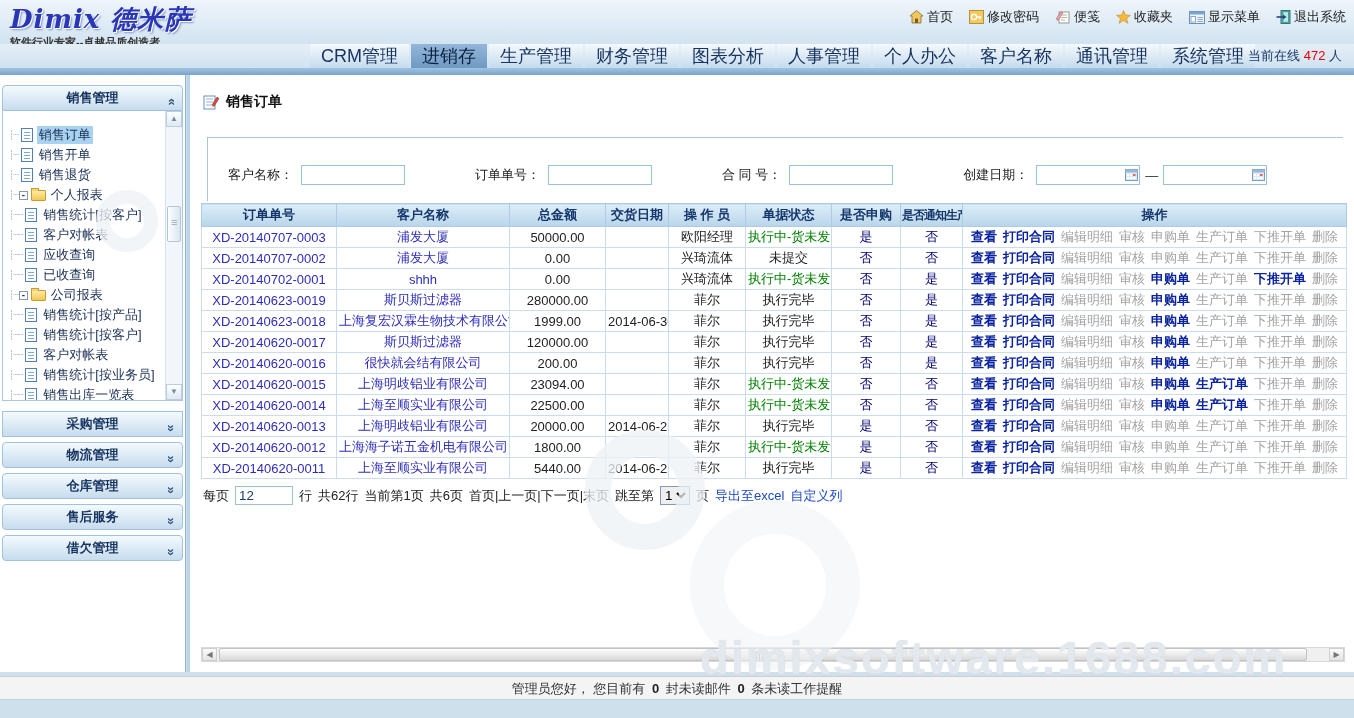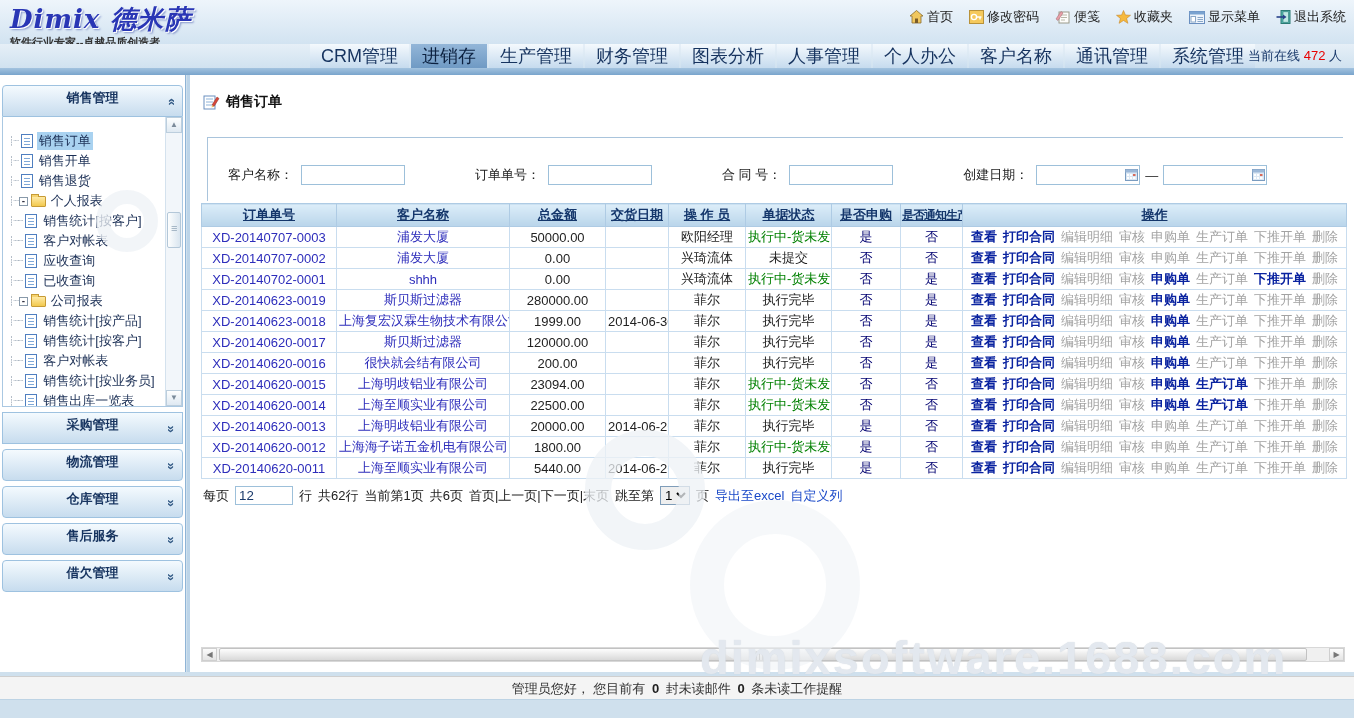--- a/index.html
+++ b/index.html
@@ -23,21 +23,21 @@
   .tab { height:24px; line-height:24px; padding:0 11px; margin-right:2px; font-size:18px; color:#16335f;
          background:linear-gradient(#f4f9fd,#c6dbee); cursor:pointer; white-space:nowrap; }
   .tab.active { background:linear-gradient(#93b6d8,#6f9ac4); color:#0c2140; }
   .online { position:absolute; right:12px; top:3px; color:#1a3a6b; }
   .online b { color:#e80000; font-weight:normal; }
   .nav-strip { position:absolute; top:68px; left:0; width:1354px; height:7px; background:linear-gradient(#a3c3df,#79a4cc); }
 
   
   .sidebar { position:absolute; top:75px; left:0; width:186px; height:597px; background:#fff;
              border-right:1px solid #8fb4d6; padding:10px 2px 0 2px; }
-  .panel-header { height:32px; line-height:24px; text-align:center; font-weight:bold; color:#16335f;
+  .panel-header { height:26px; line-height:24px; text-align:center; font-weight:bold; color:#16335f;
                   background:linear-gradient(#f4fafe,#cade6f0,#c7dcee); background:linear-gradient(#f4fafe,#c7dcee);
                   border:1px solid #9ec2e0; border-radius:4px 4px 0 0; position:relative; cursor:pointer; margin-top:4px; }
   .panel-header:first-child { margin-top:0; }
   .panel-header .chev { position:absolute; right:8px; top:4px; font-size:13px; color:#335a85; display:inline-block; }
   .chev.up { transform:rotate(-90deg); }
   .chev.down { transform:rotate(90deg); }
   .tree-box { height:290px; border:1px solid #aac8e2; border-top:none; background:#fff; position:relative; overflow:hidden; }
   .tree { padding:14px 0 0 6px; overflow:hidden; height:100%; width:170px; }
   .tree-row { height:20px; display:flex; align-items:center; white-space:nowrap; color:#1b2f55; cursor:pointer; }
   .tree-row .guide { color:#9aa7b5; font-size:9px; letter-spacing:-1px; margin-right:1px; }
@@ -69,21 +69,21 @@
   .field-label { color:#222; }
   .text-input { width:104px; height:20px; border:1px solid #9dc0da; background:#fff; margin-left:8px; font:13px inherit; }
   .date-wrap { position:relative; margin-left:8px; }
   .date-input { width:104px; height:20px; border:1px solid #9dc0da; background:#fff; padding-right:16px; }
   .cal-icon { position:absolute; right:2px; top:3px; }
   .date-sep { margin:0 5px; color:#333; }
 
   
   table.grid { width:1146px; border-collapse:collapse; table-layout:fixed; margin-top:2px; }
   .grid th { background:linear-gradient(#dcedf9,#b9d5ea); color:#14366b; font-weight:bold; font-size:13px;
-             border:1px solid #aecbe4; height:23px; padding:0 1px; overflow:hidden; white-space:nowrap;text-decoration:underline; }
+             border:1px solid #aecbe4; height:23px; padding:0 1px; overflow:hidden; white-space:nowrap; }
   .grid td { border:1px solid #c9ddef; height:21px; text-align:center; padding:0 2px; overflow:hidden; white-space:nowrap; font-size:13px; }
   .grid td.order-no, .grid td.customer { color:#2d2dbb; cursor:pointer; }
   .grid td.status-green { color:#008000; }
   .grid td.yn { color:#000070; }
   .action-link { margin:0 3px; cursor:pointer; white-space:nowrap; }
   .action-link.on { color:#0a23a0; font-weight:bold; }
   .action-link.off { color:#a2a2a2; }
   th.col-notify { font-size:12px; letter-spacing:-1px; }
 
   
@@ -290,21 +290,21 @@
           <span class="tree-label">销售出库一览表</span>
         </div>
       </div>
     <div class="tree-scroll">
       <div class="ts-btn">▲</div>
       <div class="ts-thumb"></div>
       <div class="ts-btn bottom">▼</div>
     </div>
   </div>
   <div id="collapsed-panels">
-      <div class="panel-header" style="border-radius:0;margin-top:5px;"><span>采购管理</span><span class="chev down">»</span></div>
+      <div class="panel-header" style="border-radius:0;margin-top:10px;"><span>采购管理</span><span class="chev down">»</span></div>
       <div class="panel-header" style="border-radius:4px;margin-top:5px;"><span>物流管理</span><span class="chev down">»</span></div>
       <div class="panel-header" style="border-radius:4px;margin-top:5px;"><span>仓库管理</span><span class="chev down">»</span></div>
       <div class="panel-header" style="border-radius:4px;margin-top:5px;"><span>售后服务</span><span class="chev down">»</span></div>
       <div class="panel-header" style="border-radius:4px;margin-top:5px;"><span>借欠管理</span><span class="chev down">»</span></div>
     </div>
 </div>
 
 <div class="main">
   <div class="page-title">
     <svg width="17" height="17" viewBox="0 0 17 17">

